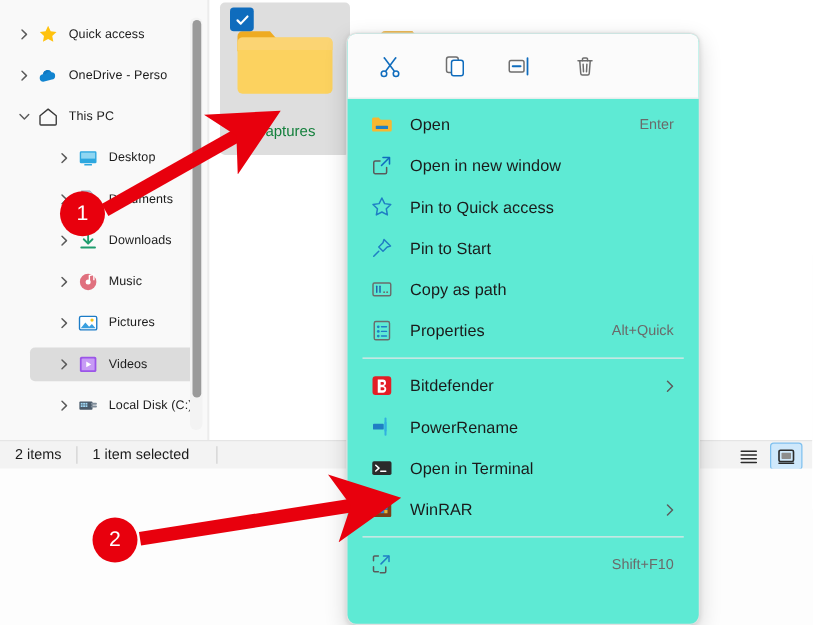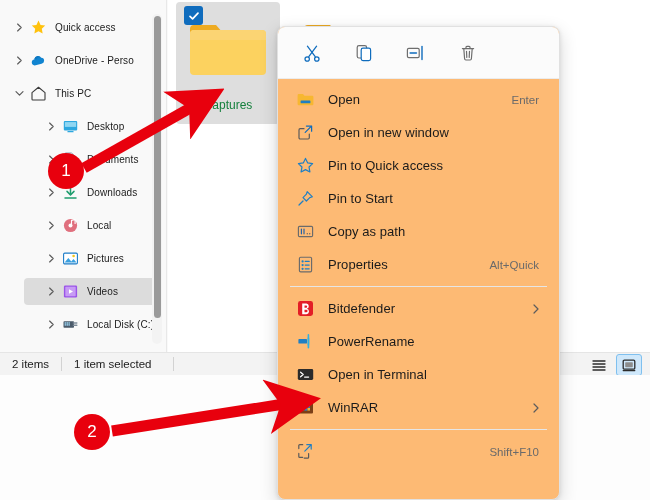--- a/index.html
+++ b/index.html
@@ -145,21 +145,21 @@
     position: absolute; left: 0; top: 375px;
     width: 650px; height: 125px;
     background: #fdfdfd;
   }
 
   
   #ctxmenu {
     position: absolute;
     left: 277px; top: 26px;
     width: 283px; height: 474px;
-    background: #fdba74;
+    background: #5eead4;
     border: 1px solid #e1e1e1;
     border-radius: 8px;
     box-shadow: 0 6px 18px rgba(0,0,0,0.16), 0 1px 4px rgba(0,0,0,0.10);
     overflow: hidden;
     z-index: 20;
   }
   #ctx-toolbar {
     height: 52px;
     display: flex; align-items: center;
     padding-left: 14px;
@@ -326,21 +326,21 @@
                 <path d="M2.6 1 L6.2 4.5 L2.6 8" fill="none" stroke="currentColor" stroke-width="1.15" stroke-linecap="round" stroke-linejoin="round"></path>
               </svg>
             </span>
             <span class="nav-icon">
               <svg width="17" height="17" viewBox="0 0 17 17" aria-hidden="true">
                 <circle cx="8.5" cy="8.5" r="6.6" fill="#e0707e"></circle>
                 <circle cx="8.5" cy="8.5" r="2" fill="#ffffff"></circle>
                 <path d="M9.5 8.1 V3.4 l3.6-1 v4.7" fill="none" stroke="#ffffff" stroke-width="1.1"></path>
               </svg>
             </span>
-            <span class="nav-label">Local</span>
+            <span class="nav-label">Music</span>
           </div>
           <div class="nav-item depth1" style="top: 245px; position: absolute; width: 134px; left: 20px;">
             <span class="chev">
               <svg width="9" height="9" viewBox="0 0 9 9" aria-hidden="true">
                 <path d="M2.6 1 L6.2 4.5 L2.6 8" fill="none" stroke="currentColor" stroke-width="1.15" stroke-linecap="round" stroke-linejoin="round"></path>
               </svg>
             </span>
             <span class="nav-icon">
               <svg width="17" height="17" viewBox="0 0 17 17" aria-hidden="true">
                 <rect x="1.6" y="3.1" width="13.8" height="10.8" rx="1.2" fill="#ffffff" stroke="#1c7cc7" stroke-width="1.1"></rect>

